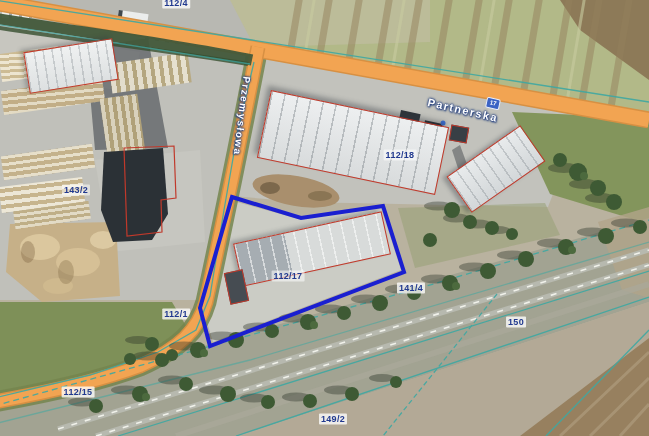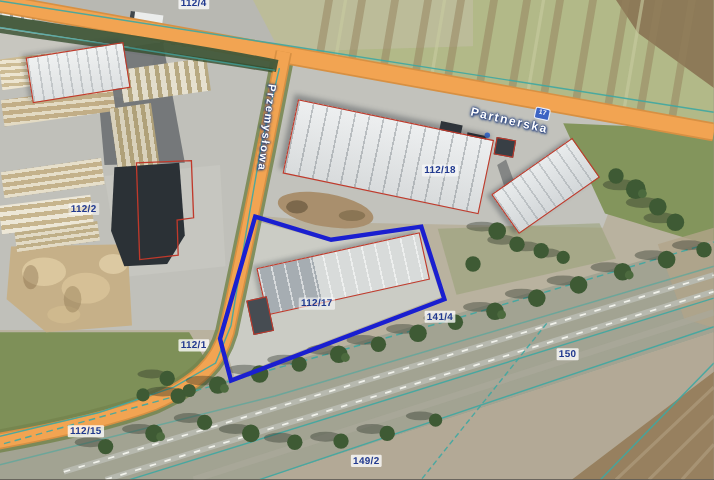--- a/index.html
+++ b/index.html
@@ -260,25 +260,25 @@
   <div class="roof" id="roof-east"></div>
   <div class="roof" id="roof-112-17"></div>
   <div class="roof" id="annex"></div>
   <div class="roof" id="smallsq"></div>
 
   <svg id="top" width="649" height="436" viewBox="0 0 649 436">
     <polygon points="232,197 301,218 383,206 404,272 210,346 200,308" fill="none" stroke="#1a1fd0" stroke-width="4" stroke-linejoin="miter"></polygon>
   </svg>
 
   <div class="lbl" style="left:176px;top:3px;">112/4</div>
-  <div class="lbl" style="left:76px;top:190px;background:rgba(255,255,255,.5);">112/2</div>
+  <div class="lbl" style="left:76px;top:190px;background:rgba(255,255,255,.5);">143/2</div>
   <div class="lbl" style="left:400px;top:155px;background:rgba(255,255,255,.55);text-align:center;">112/18</div>
   <div class="lbl" style="left:288px;top:264px;background:rgba(255,255,255,.55);margin-top:12px;">112/17</div>
   <div class="lbl low" style="left:160px;top:314px;">112/1</div>
   <div class="lbl" style="left:78px;top:392px;">112/15</div>
-  <div class="lbl" style="left:400px;top:288px;">141/4</div>
+  <div class="lbl" style="left:411px;top:288px;">141/4</div>
   <div class="lbl" style="left:516px;top:322px;">150</div>
   <div class="lbl" style="left:321px;top:419px;margin-left:12px;">149/2</div>
 
   <div class="roadname" id="rn-przemyslowa">Przemysłowa</div>
   <div class="roadname" id="rn-partnerska">Partnerska</div>
   <div id="badge17">17</div>
 </div>
 
 </body></html>

